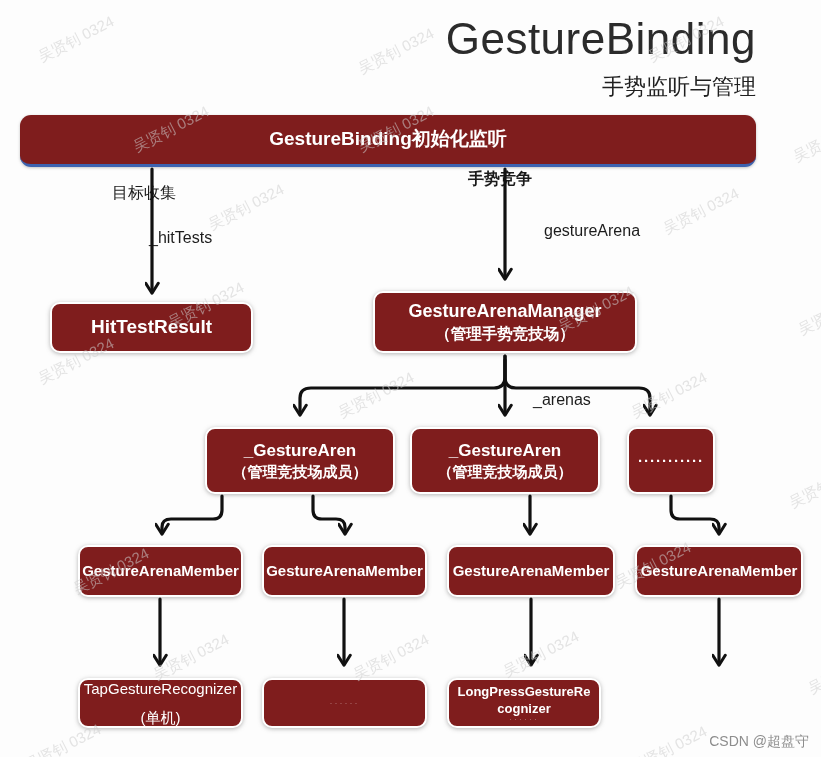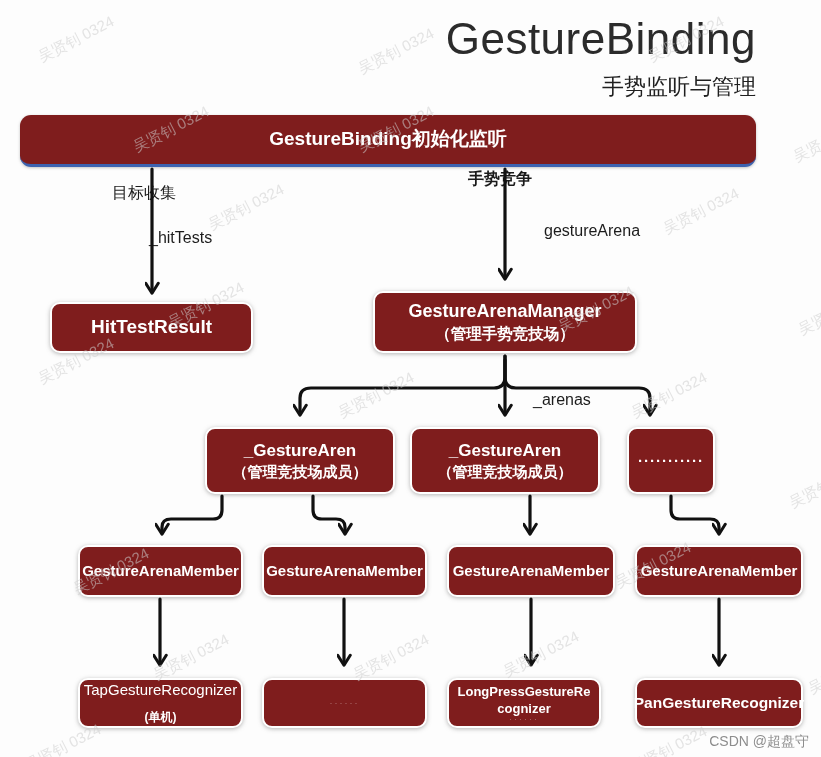--- a/index.html
+++ b/index.html
@@ -46,21 +46,21 @@
   .n-arena1 .s,.n-arena2 .s{font-size:15px;font-weight:bold;}
   .n-more{left:627px;top:427px;width:88px;height:67px;}
   .n-more .t{font-size:15px;font-weight:bold;letter-spacing:1px;}
   .n-m1{left:78px;top:545px;width:165px;height:52px;}
   .n-m2{left:262px;top:545px;width:165px;height:52px;}
   .n-m3{left:447px;top:545px;width:168px;height:52px;}
   .n-m4{left:635px;top:545px;width:168px;height:52px;}
   .member .t{font-size:15px;font-weight:bold;}
   .n-r1{left:78px;top:678px;width:165px;height:50px;justify-content:center;}
   .n-r1 .t{font-size:15px;font-weight:normal;}
-  .n-r1 .s{font-size:12px;font-weight:bold;margin-top:10px;}
+  .n-r1 .s{font-size:15px;font-weight:normal;margin-top:10px;}
   .n-r2{left:262px;top:678px;width:165px;height:50px;padding:0 6px;}
   .n-r3{left:447px;top:678px;width:154px;height:50px;padding:0 6px;}
   .n-r2 .t,.n-r3 .t{font-size:13px;font-weight:bold;word-break:break-all;}
   .n-r4{left:635px;top:678px;width:168px;height:50px;}
   .n-r4 .t{font-size:15.5px;font-weight:bold;}
   .note-faint{font-size:9px;line-height:5px;opacity:.35;letter-spacing:2px;}
   
   .arrow-layer{position:absolute;left:0;top:0;z-index:5;pointer-events:none;}
   
   .wm{
@@ -126,23 +126,20 @@
     <span class="t">TapGestureRecognizer</span>
     <span class="s">(单机)</span>
   </div>
   <div class="node n-r2">
     <span class="note-faint">······</span>
   </div>
   <div class="node n-r3">
     <span class="t">LongPressGestureRecognizer</span>
     <span class="note-faint">······</span>
   </div>
-  <div class="node n-r4">
-    <span class="t">PanGestureRecognizer</span>
-  </div>
 
   <svg class="arrow-layer" width="821" height="757" viewBox="0 0 821 757">
     <defs>
       <marker id="ah" viewBox="0 0 12 12" refX="9" refY="6" markerWidth="15" markerHeight="15" markerUnits="userSpaceOnUse" orient="auto">
         <path d="M2 1 L10 6 L2 11" fill="none" stroke="#111111" stroke-width="2.4" stroke-linecap="round" stroke-linejoin="round"></path>
       </marker>
     </defs>
     <g fill="none" stroke="#111111" stroke-width="3.2" stroke-linecap="round" stroke-linejoin="round">
 
       <path d="M152 169 V292" marker-end="url(#ah)"></path>

